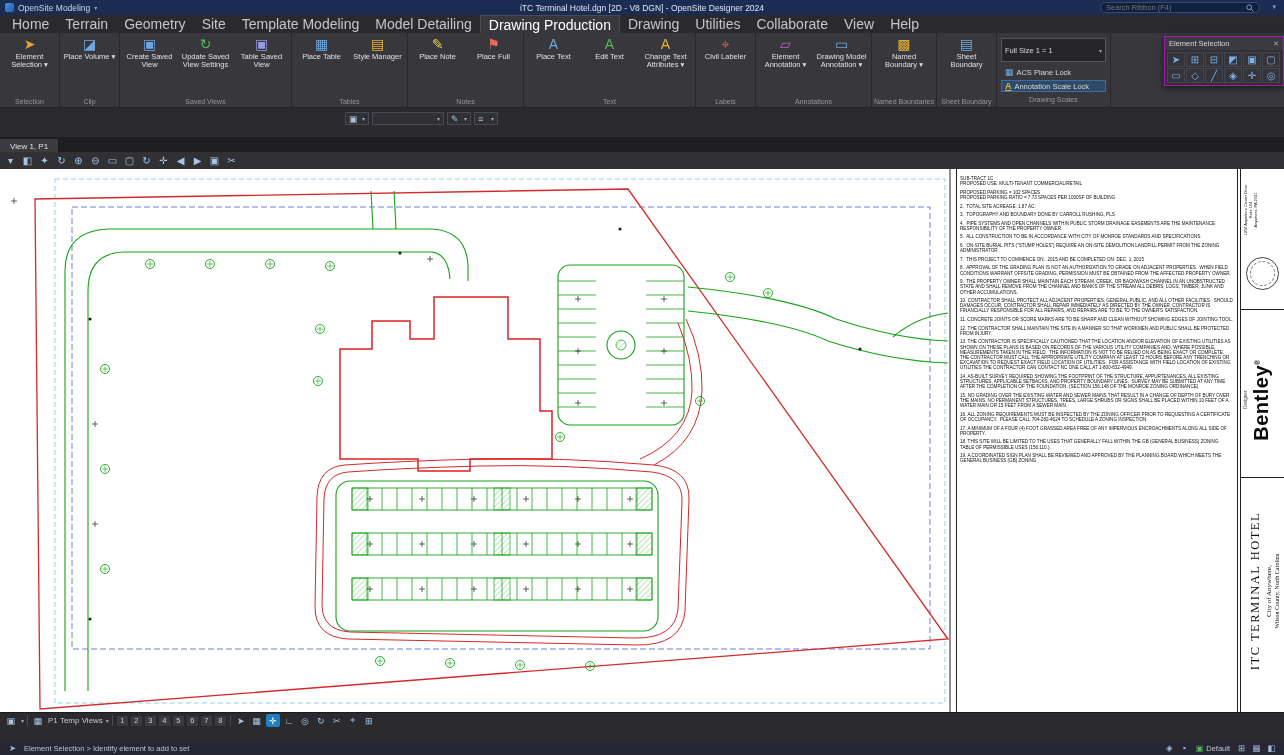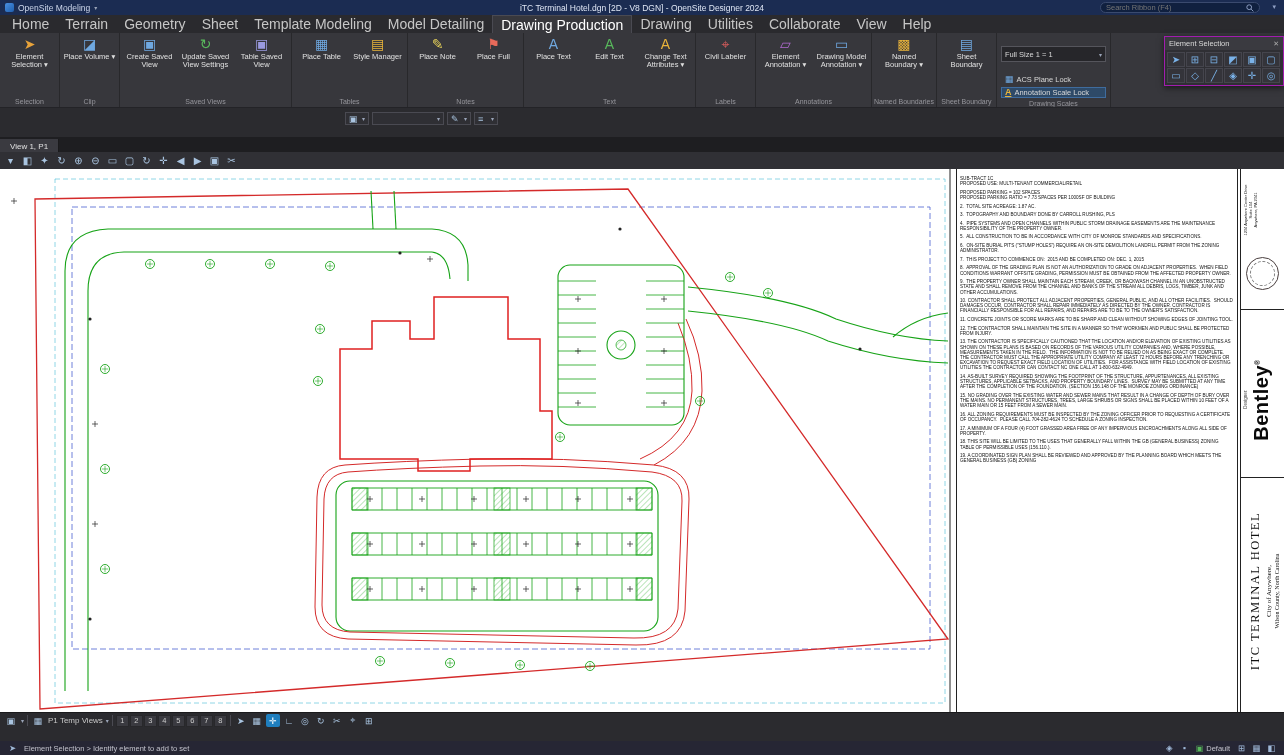--- a/index.html
+++ b/index.html
@@ -24,21 +24,21 @@
   
   .ribbon-body{position:absolute;left:0;top:33px;right:0;height:74px;background:#37373c;display:flex;align-items:stretch;overflow:hidden}
   #ribbon-groups{display:flex;align-items:stretch}
   .rgroup{display:flex;flex-direction:column;border-right:1px solid #28282b;padding:1px 2px 0;min-width:58px}
   .rbtns{flex:1;display:flex;align-items:flex-start;justify-content:center;gap:1px}
   .rbtn{width:55px;display:flex;flex-direction:column;align-items:center;text-align:center;color:#e0e0e0;font-size:7.5px;line-height:8px;padding:2px 1px;border-radius:2px}
   .ricon{font-size:14px;line-height:16px;height:17px}
   .rlbl{max-width:54px}
   .rfoot{height:12px;font-size:7px;color:#96969c;text-align:center;display:flex;align-items:center;justify-content:center;white-space:nowrap;overflow:hidden}
   .scales{width:114px;padding:2px 2px 0}
-  .scale-combo{height:24px;background:#26262a;border:1px solid#55555c;color:#d8d8d8;font-size:7.5px;display:flex;align-items:center;justify-content:space-between;padding:0 3px;margin:11px 2px}
+  .scale-combo{height:24px;background:#26262a;border:1px solid#55555c;color:#d8d8d8;font-size:7.5px;display:flex;align-items:center;justify-content:space-between;padding:0 3px;margin:3px 2px}
   .scale-row{height:12px;display:flex;align-items:center;gap:3px;font-size:7.5px;color:#d8d8d8;padding:0 3px;margin:1px 2px;border:1px solid transparent}
   .scale-row.active{background:#2e4a68;border-color:#3f6c9e}
   .mini{font-size:9px;line-height:9px}
   .mini.blue{color:#6fa8e0}
   .mini.gold{color:#e8b33a;text-decoration:underline;font-weight:bold}
 
   
   .attr-toolbar{position:absolute;left:0;top:107px;right:0;height:22px;background:#2b2b2f;border-top:1px solid #232327;display:flex;align-items:center;gap:3px;padding-left:345px}
   .attr-combo{height:13px;min-width:24px;background:#2f2f34;border:1px solid #4a4a52;display:flex;align-items:center;justify-content:space-between;gap:3px;padding:0 3px;color:#a9c4e0;font-size:9px}
   .attr-combo.wide{min-width:72px}
@@ -108,21 +108,21 @@
           <line x1="6.4" y1="6.4" x2="9.2" y2="9.2" stroke="#8fa0c4" stroke-width="1.2"></line>
         </svg>
     </div>
     <span class="tb-caret">▾</span>
   </div>
 
   <div class="ribbon-tabs" id="ribbon-tabs">
       <div class="rtab">Home</div>
       <div class="rtab">Terrain</div>
       <div class="rtab">Geometry</div>
-      <div class="rtab">Sheet</div>
+      <div class="rtab">Site</div>
       <div class="rtab">Template Modeling</div>
       <div class="rtab">Model Detailing</div>
       <div class="rtab active">Drawing Production</div>
       <div class="rtab">Drawing</div>
       <div class="rtab">Utilities</div>
       <div class="rtab">Collaborate</div>
       <div class="rtab">View</div>
       <div class="rtab">Help</div>
     </div>
 

